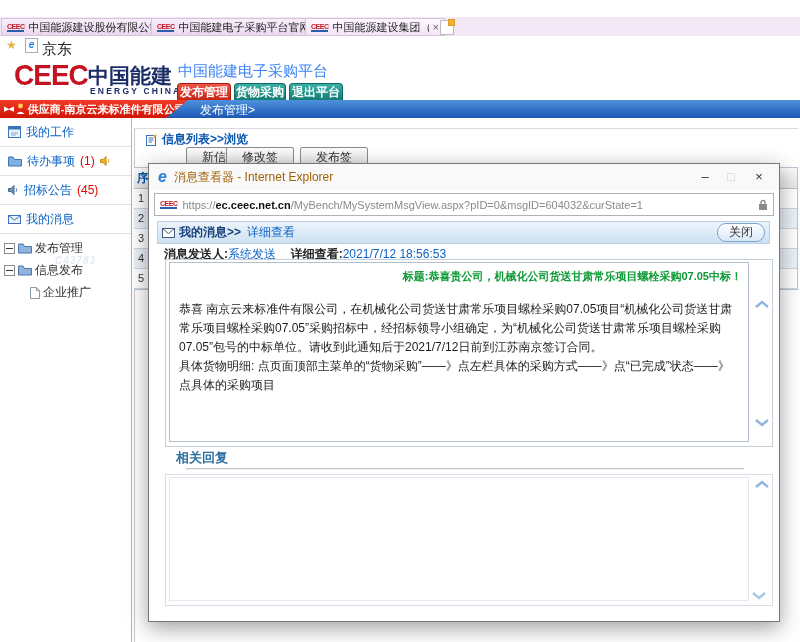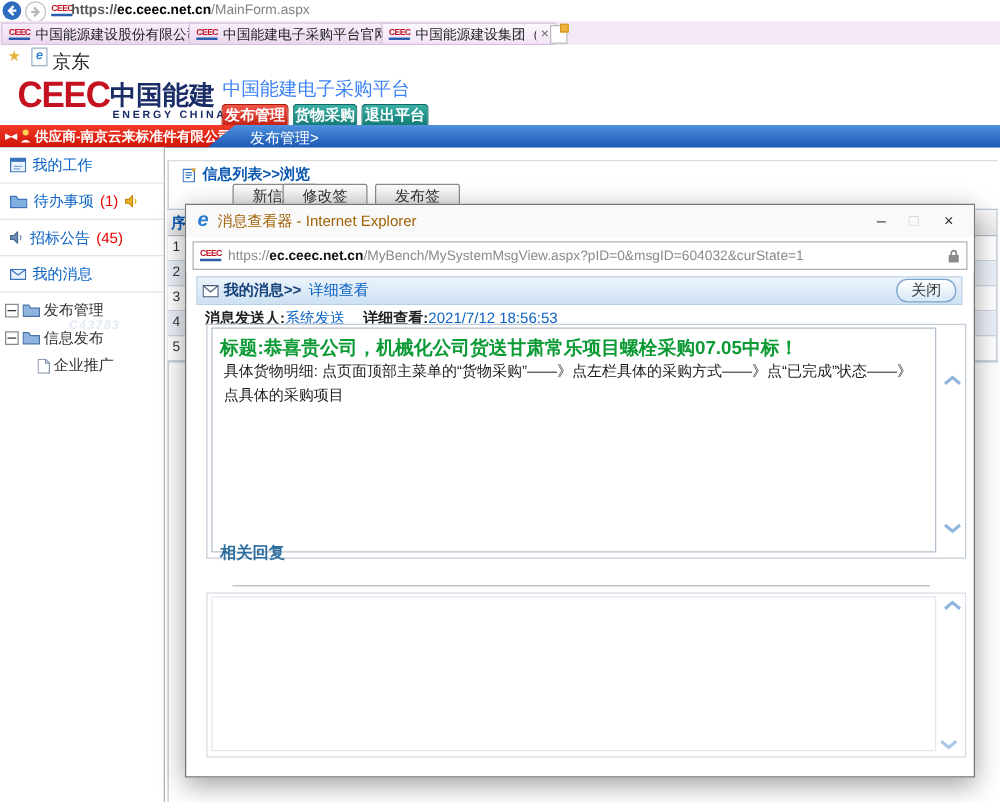--- a/index.html
+++ b/index.html
@@ -105,52 +105,34 @@
   .close-btn{margin-left:auto;width:46px;height:17px;border:1px solid #7da4cc;border-radius:9px;
              background:linear-gradient(#ffffff,#d7e8f7);color:#333;font-size:12px;text-align:center;line-height:16px;}
   .msg-meta{position:absolute;left:15px;top:82px;font-size:12px;white-space:nowrap;}
   .meta-lab{color:#222;font-weight:700;}
   .meta-val{color:#0a62c4;}
 
   .scrollpane{position:absolute;left:16px;width:606px;border:1px solid #c4cdd8;background:#fff;}
   .pane-a{top:95px;height:186px;}
   .pane-b{top:310px;height:130px;border-color:#d6dde6;}
   .msg-box{position:absolute;left:3px;top:2px;width:578px;height:178px;border:1px solid #b4bfcc;overflow:hidden;}
-  .msg-title{margin:6px 6px 0;text-align:left;color:#0c9a35;font-weight:700;font-size:15px;}
+  .msg-title{margin:6px 6px 0;text-align:right;color:#0c9a35;font-weight:700;font-size:11px;}
   .msg-body{margin:16px 9px 0;font-size:12px;line-height:19px;color:#1d1d1d;}
   .msg-body2{margin:0 9px;font-size:12px;line-height:19px;color:#1d1d1d;}
   .chev{position:absolute;width:16px;height:9px;}
   .reply-inner{position:absolute;left:3px;top:2px;width:578px;height:122px;border:1px solid #e4e8ee;}
 
-  .related{position:absolute;left:27px;top:269px;color:#2f6f9f;font-weight:700;font-size:13px;}
+  .related{position:absolute;left:27px;top:285px;color:#2f6f9f;font-weight:700;font-size:13px;}
   .divider{position:absolute;left:37px;top:304px;width:558px;height:1px;background:#c2c2c2;box-shadow:0 1px 0 #efefef;}
 </style>
 </head>
 <body>
 
 <div id="screen">
 
-  <div class="chrome-row1">
-    <div class="nav-circle btn-back">
-      <svg width="9" height="9" viewBox="0 0 10 10">
-          <path d="M6.5 1 L2.5 5 L6.5 9" stroke="#fff" stroke-width="2" fill="none"></path>
-          <path d="M3 5 H9" stroke="#fff" stroke-width="2" fill="none"></path>
-        </svg>
-    </div>
-    <div class="nav-circle btn-fwd">
-      <svg width="9" height="9" viewBox="0 0 10 10">
-          <path d="M3.5 1 L7.5 5 L3.5 9" stroke="#b8b8b8" stroke-width="2" fill="none"></path>
-          <path d="M1 5 H7" stroke="#b8b8b8" stroke-width="2" fill="none"></path>
-        </svg>
-    </div>
-    <span class="abs mini-logo" style="left:41px;top:4px;">CEEC</span>
-    <div class="addr-text nowrap" style="width:360px;">
-      <span class="addr-scheme">https://</span><span class="addr-host">ec.ceec.net.cn</span><span class="addr-path">/MainForm.aspx</span>
-    </div>
-  </div>
 
   <div class="chrome-row2">
     <div class="btab" style="left:1px;width:146px;">
       <span class="mini-logo">CEEC</span>
       <span class="lbl">中国能源建设股份有限公司</span>
     </div>
     <div class="btab" style="left:151px;width:150px;">
       <span class="mini-logo">CEEC</span>
       <span class="lbl">中国能建电子采购平台官网</span>
     </div>
@@ -308,20 +290,21 @@
 
     <div class="msg-meta">
       <span class="meta-lab">消息发送人:</span><span class="meta-val">系统发送</span>
       <span style="display:inline-block;width:8px;"></span>
       <span class="meta-lab">详细查看:</span><span class="meta-val">2021/7/12 18:56:53</span>
     </div>
 
     <div class="scrollpane pane-a">
       <div class="msg-box">
         <div class="msg-title">标题:恭喜贵公司，机械化公司货送甘肃常乐项目螺栓采购07.05中标！</div>
+        <div class="msg-body">恭喜 南京云来标准件有限公司，在机械化公司货送甘肃常乐项目螺栓采购07.05项目“机械化公司货送甘肃常乐项目螺栓采购07.05”采购招标中，经招标领导小组确定，为“机械化公司货送甘肃常乐项目螺栓采购07.05”包号的中标单位。请收到此通知后于2021/7/12日前到江苏南京签订合同。</div>
         <div class="msg-body2">具体货物明细: 点页面顶部主菜单的“货物采购”——》点左栏具体的采购方式——》点“已完成”状态——》点具体的采购项目</div>
       </div>
       <svg class="chev" style="left:588px;top:40px;" viewBox="0 0 16 9">
           <path d="M2 7 L8 2 L14 7" stroke="#8fb4dd" stroke-width="2.4" fill="none"></path>
         </svg>
       <svg class="chev" style="left:588px;top:158px;" viewBox="0 0 16 9">
           <path d="M2 2 L8 7 L14 2" stroke="#8fb4dd" stroke-width="2.4" fill="none"></path>
         </svg>
     </div>
 

